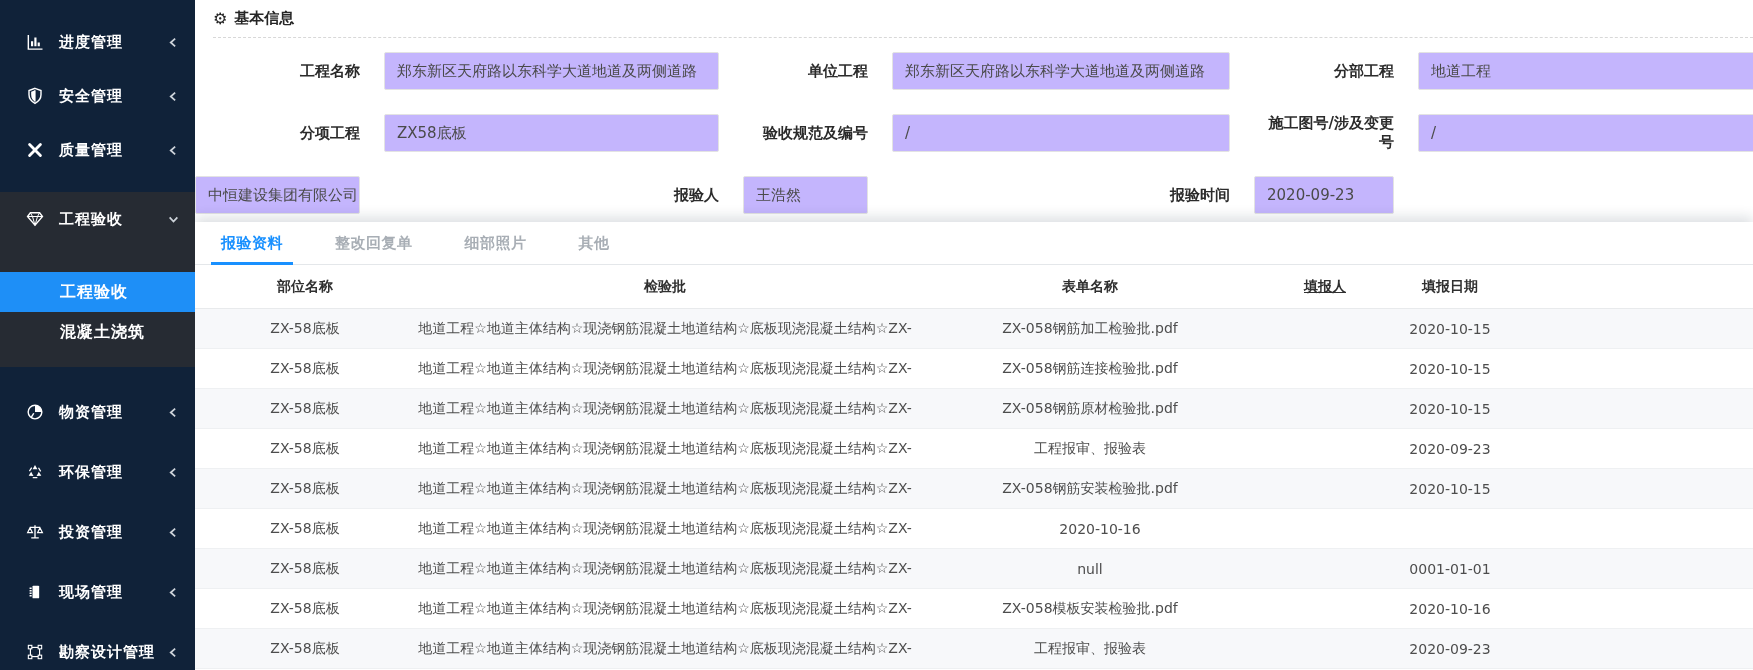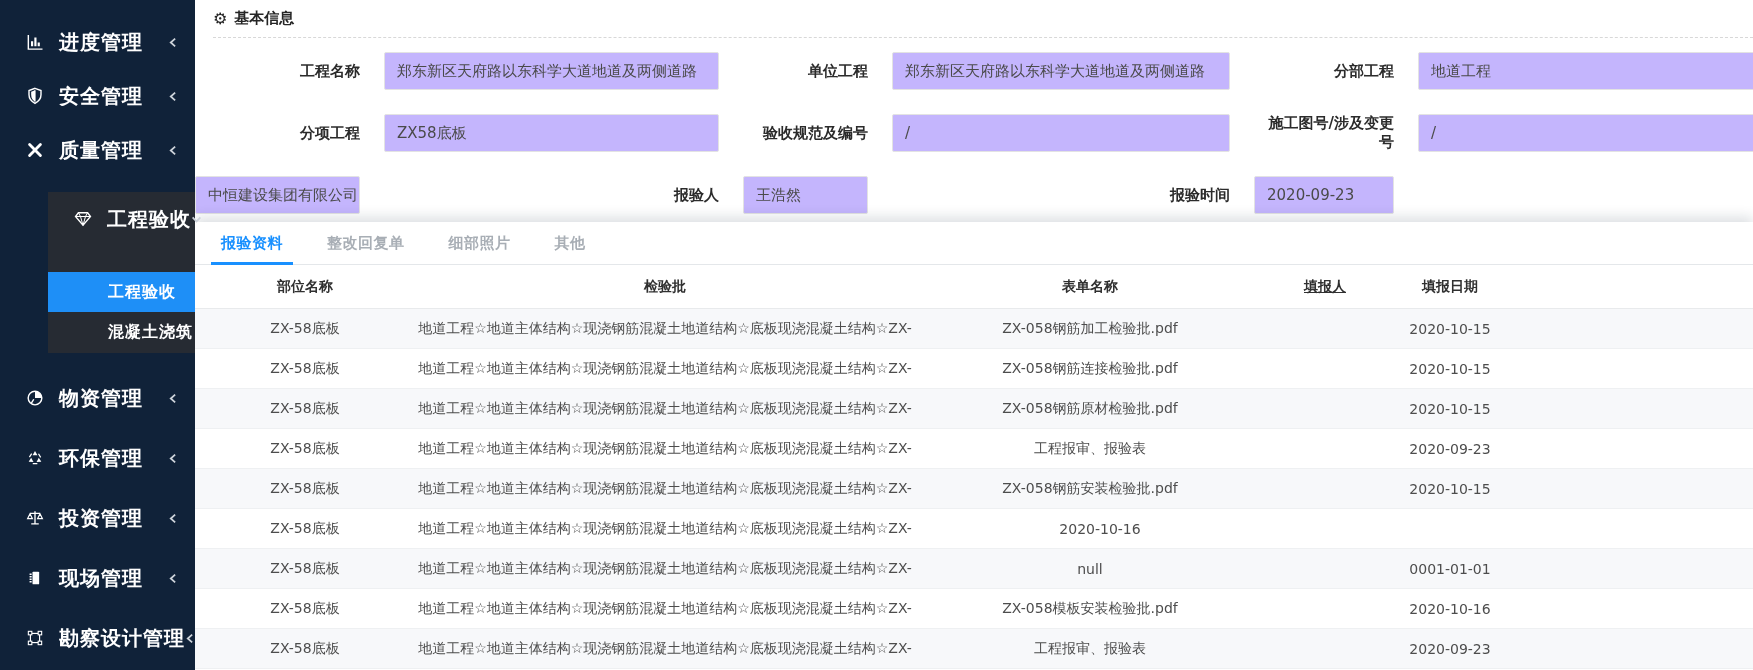--- a/index.html
+++ b/index.html
@@ -4,23 +4,23 @@
 <style>
   html,body{margin:0;padding:0;background:#fff;}
   body{font-family:"DejaVu Sans","Liberation Sans",sans-serif;}
   .app{position:relative;width:1753px;height:670px;overflow:hidden;background:#fff;}
 
   
   .sidebar{position:absolute;left:0;top:0;width:195px;height:670px;background:#102239;z-index:10;}
   .nav-item{height:54px;display:flex;align-items:center;padding:0 16px 0 24px;color:#fff;cursor:pointer;}
   .nav-item:first-child{margin-top:15px;}
   .nav-icon{width:22px;height:22px;margin-right:13px;display:flex;align-items:center;justify-content:center;flex:none;}
-  .nav-label{font-size:20px;font-weight:bold;letter-spacing:1px;white-space:nowrap;}
+  .nav-label{font-size:15px;font-weight:bold;letter-spacing:1px;white-space:nowrap;}
   .nav-arrow{margin-left:auto;display:flex;align-items:center;color:#cdd3da;}
-  .nav-group{background:#262b33;padding-bottom:1px;margin-left:48px;}
+  .nav-group{background:#262b33;padding-bottom:15px;}
   .nav-sub-spacer{height:26px;}
   .nav-sub{height:40px;display:flex;align-items:center;padding-left:60px;color:#fff;font-size:16px;font-weight:bold;letter-spacing:1px;cursor:pointer;}
   .nav-sub.selected{background:#1e8ff7;}
   .bottom-items .nav-item{height:60px;}
 
   
   .main{position:relative;margin-left:195px;height:670px;background:#fff;overflow:hidden;}
   .bi-header{display:flex;align-items:center;padding:9px 0 0 18px;color:#262626;}
   .bi-gear{font-size:16px;margin-right:7px;line-height:1;}
   .bi-title{font-size:15px;font-weight:bold;}
@@ -31,21 +31,21 @@
   .f-input{height:38px;background:#c4b5fd;border:1px solid #e3e3e3;border-radius:2px;display:flex;align-items:center;padding:0 12px;font-size:15px;color:#4a4a4a;white-space:nowrap;overflow:hidden;box-sizing:border-box;}
   .row4{grid-column:1 / -1;display:flex;}
   .row4 .f-input{flex:none;}
   .r4-1{width:425px;margin-left:175px;position:relative;padding-right:46px;}
   .r4-2{width:338px;margin-left:55px;}
   .r4-3{width:400px;margin-left:160px;}
   .cyan-btn{position:absolute;right:0;top:0;bottom:0;width:42px;background:#63d8d8;border-radius:0 2px 2px 0;cursor:pointer;}
 
   
   .overlay-panel{position:absolute;left:0;right:0;top:222px;bottom:0;background:#fff;box-shadow:0 -5px 12px rgba(15,34,58,.14);z-index:5;overflow:hidden;}
-  .tabbar{height:42px;display:flex;align-items:center;gap:32px;padding-left:20px;border-bottom:1px solid #e4e7ea;}
+  .tabbar{height:42px;display:flex;align-items:center;gap:40px;padding-left:20px;border-bottom:1px solid #e4e7ea;}
   .tab{position:relative;height:42px;display:flex;align-items:center;padding:0 6px;font-size:15px;font-weight:bold;color:#a8aeb5;cursor:pointer;letter-spacing:.5px;}
   .tab.active{color:#1890ff;}
   .tab.active::after{content:"";position:absolute;left:-4px;right:-4px;bottom:-1px;height:3px;background:#1890ff;}
 
   .table{width:100%;}
   .t-row{display:flex;align-items:center;border-bottom:1px solid #eef0f2;height:39px;cursor:pointer;}
   .t-head{height:43px;border-bottom:1px solid #e8eaec;cursor:default;}
   .tc{text-align:center;font-size:14px;color:#4d4d4d;white-space:nowrap;overflow:hidden;flex:none;}
   .t-head .tc{color:#303030;font-weight:600;}
   .c1{width:220px;}

